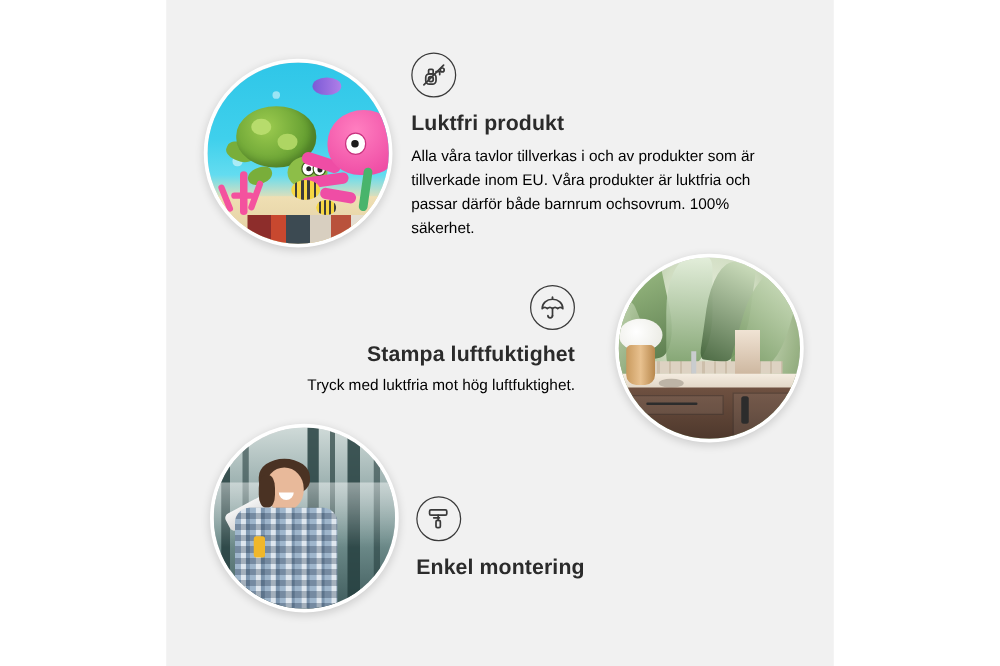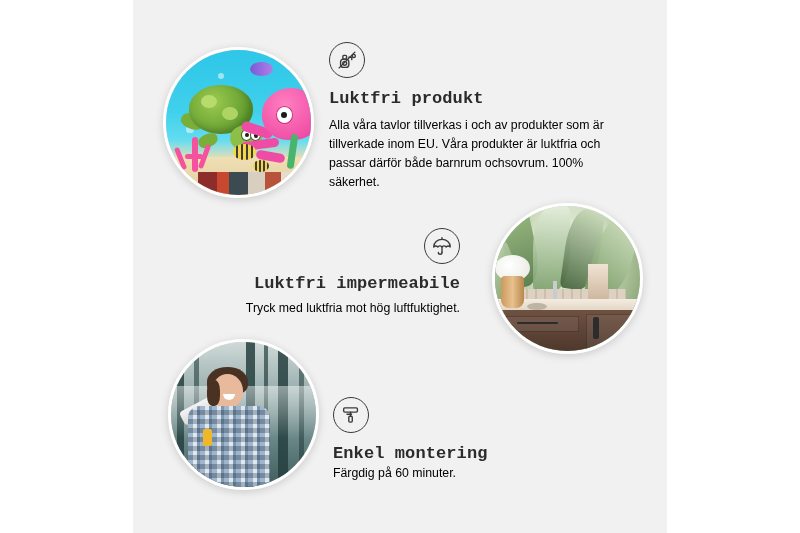--- a/index.html
+++ b/index.html
@@ -110,21 +110,21 @@
   
   .block{position:absolute;}
   .ico{
     width:34px;height:34px;border-radius:50%;
     border:1.6px solid #3a3a3a;
     display:flex;align-items:center;justify-content:center;
   }
   .ico svg{display:block;}
   .title{
     font-size:17px;font-weight:700;color:#2b2b2b;
-    letter-spacing:.1px;margin:0;line-height:1.25;font-family:Liberation Mono, monospace;
+    letter-spacing:.1px;margin:0;line-height:1.25;
   }
   .desc{
     font-size:12.3px;color:#000000;line-height:1.55;margin:0;
   }
 
   #block-odour{left:329px;top:42px;width:300px;}
   #block-odour .ico{margin-bottom:10px;}
   #block-odour .title{margin-bottom:7px;}
 
   #block-waterproof{left:160px;top:228px;width:300px;text-align:right;}
@@ -255,31 +255,30 @@
 
   <div class="block" id="block-waterproof">
     <div class="ico">
       <svg width="22" height="22" viewBox="0 0 24 24" fill="none" stroke="#3a3a3a" stroke-width="1.5" stroke-linecap="round" stroke-linejoin="round">
         <path d="M3 13c0-5 4-8.2 9-8.2S21 8 21 13c-1.6-1.5-3-1.5-4.5 0-1.5-1.5-3-1.5-4.5 0-1.5-1.5-3-1.5-4.5 0C6 11.5 4.6 11.5 3 13z"></path>
         <line x1="12" y1="13" x2="12" y2="19"></line>
         <path d="M12 19c0 1.2-.9 2-2 2s-2-.8-2-2"></path>
         <line x1="12" y1="3" x2="12" y2="4.8"></line>
       </svg>
     </div>
-    <div class="title">Luktfri impermeabile</div>
+    <div class="title">Stampa luftfuktighet</div>
     <div class="desc">Tryck med luktfria mot hög luftfuktighet.</div>
   </div>
 
   <div class="block" id="block-assembly">
     <div class="ico">
       <svg width="22" height="22" viewBox="0 0 24 24" fill="none" stroke="#3a3a3a" stroke-width="1.5" stroke-linecap="round" stroke-linejoin="round">
         <rect x="4" y="4.2" width="15" height="4.6" rx="1.2"></rect>
         <path d="M11.5 8.8v2.4H7.6"></path>
         <path d="M11.5 11.2h1.1"></path>
         <rect x="9.6" y="13.4" width="3.8" height="6.4" rx="1.2"></rect>
         <line x1="11.5" y1="11.2" x2="11.5" y2="13.4"></line>
       </svg>
     </div>
     <div class="title">Enkel montering</div>
-    <div class="desc">Färgdig på 60 minuter.</div>
   </div>
 
 </div>
 
 </body></html>

